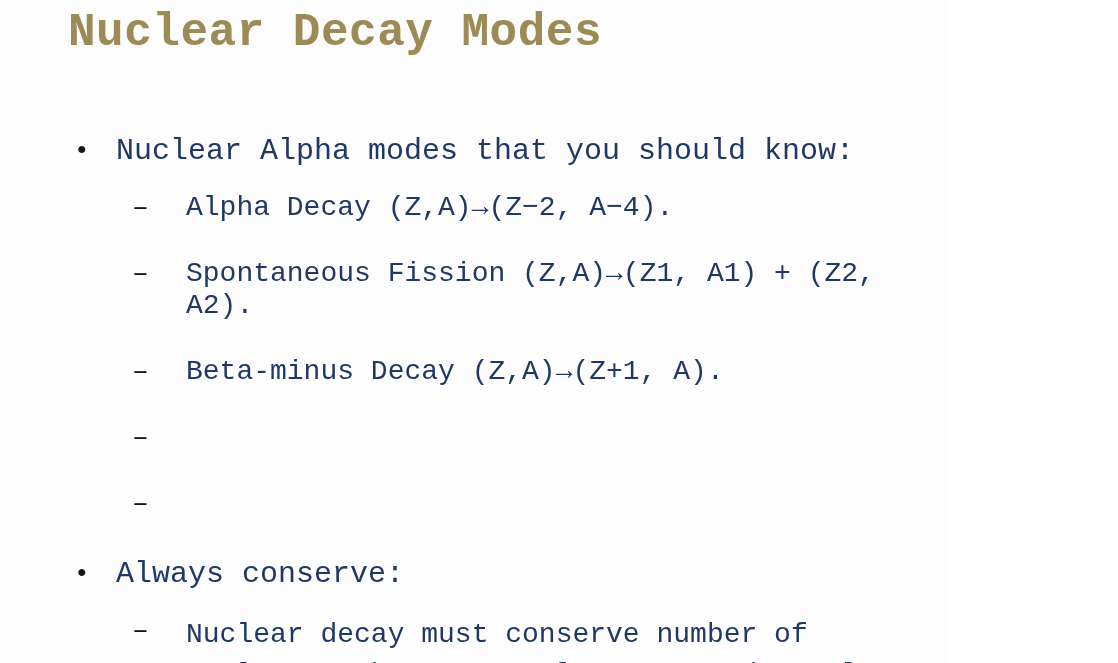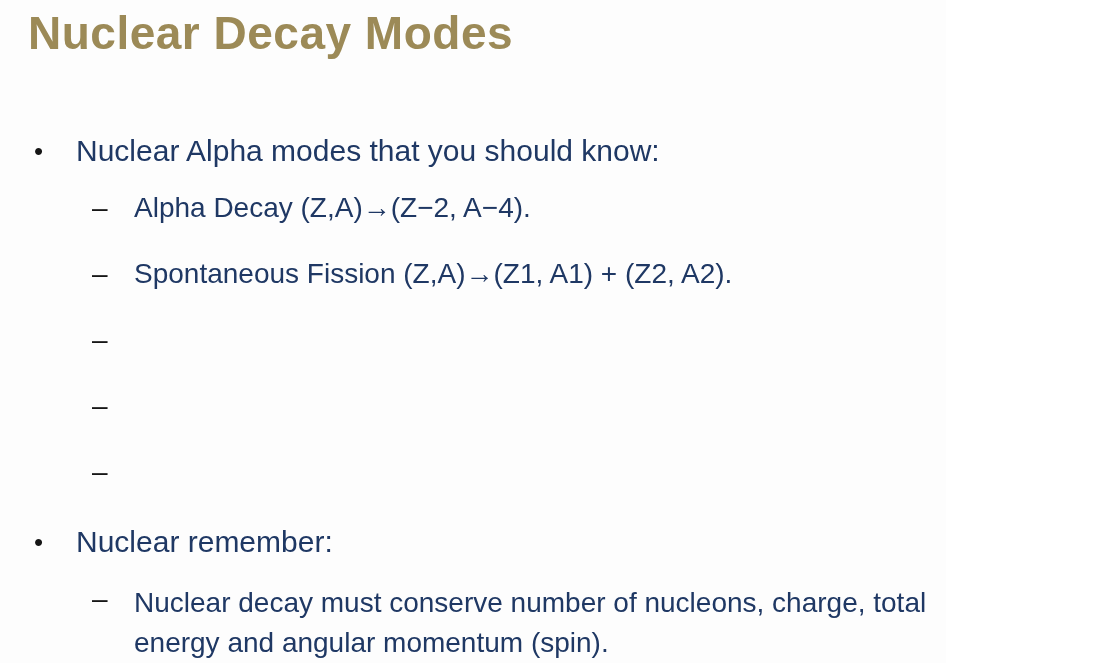--- a/index.html
+++ b/index.html
@@ -4,23 +4,24 @@
 <style>
   html, body {
     margin: 0;
     padding: 0;
   }
   .slide {
     position: relative;
     width: 946px;
     height: 663px;
     background: var(--c-background, #fdfdfd);
-    font-family: Liberation Sans, sans-serif;
+    font-family: Liberation Mono, monospace;
     overflow: hidden;
     box-sizing: border-box;
+    padding-left: 40px;
   }
   .title {
     margin: 0;
     padding-top: 5px;
     padding-left: 28px;
     font-size: 46px;
     line-height: 57px;
     font-weight: 700;
     color: var(--c-title, #9c8a57);
     letter-spacing: 0.5px;
@@ -51,21 +52,21 @@
     line-height: 32px;
   }
   .l2 .marker {
     width: 42px;
     flex: 0 0 42px;
     color: var(--c-marker, #161616);
     line-height: 32px;
   }
   .l2-gap-first { margin-top: 24px; }
   .l2-gap { margin-top: 34px; }
-  .l2 .text { max-width: 830px; }
+  .l2 .text { max-width: 830px; margin-left: 12px; }
   .wrap-text { line-height: 40px; }
 </style>
 </head>
 <body>
 
 <div class="slide">
 
   <h1 class="title">Nuclear Decay Modes</h1>
 
   <div class="row l1 l1-first">
@@ -78,33 +79,34 @@
     <span class="text">Alpha Decay (Z,A)→(Z−2, A−4).</span>
   </div>
 
   <div class="row l2 l2-gap">
     <span class="marker">–</span>
     <span class="text">Spontaneous Fission (Z,A)→(Z1, A1) + (Z2, A2).</span>
   </div>
 
   <div class="row l2 l2-gap">
     <span class="marker">–</span>
+    <span class="text">Beta-minus Decay (Z,A)→(Z+1, A).</span>
   </div>
 
   <div class="row l2 l2-gap">
     <span class="marker">–</span>
   </div>
 
   <div class="row l2 l2-gap">
     <span class="marker">–</span>
   </div>
 
   <div class="row l1 l1-second">
     <span class="marker">•</span>
-    <span class="text">Nuclear remember:</span>
+    <span class="text">Always conserve:</span>
   </div>
 
   <div class="row l2 l2-gap-first">
     <span class="marker">–</span>
     <span class="text wrap-text">Nuclear decay must conserve number of nucleons, charge, total energy and angular momentum (spin).</span>
   </div>
 
 </div>
 
 </body></html>

